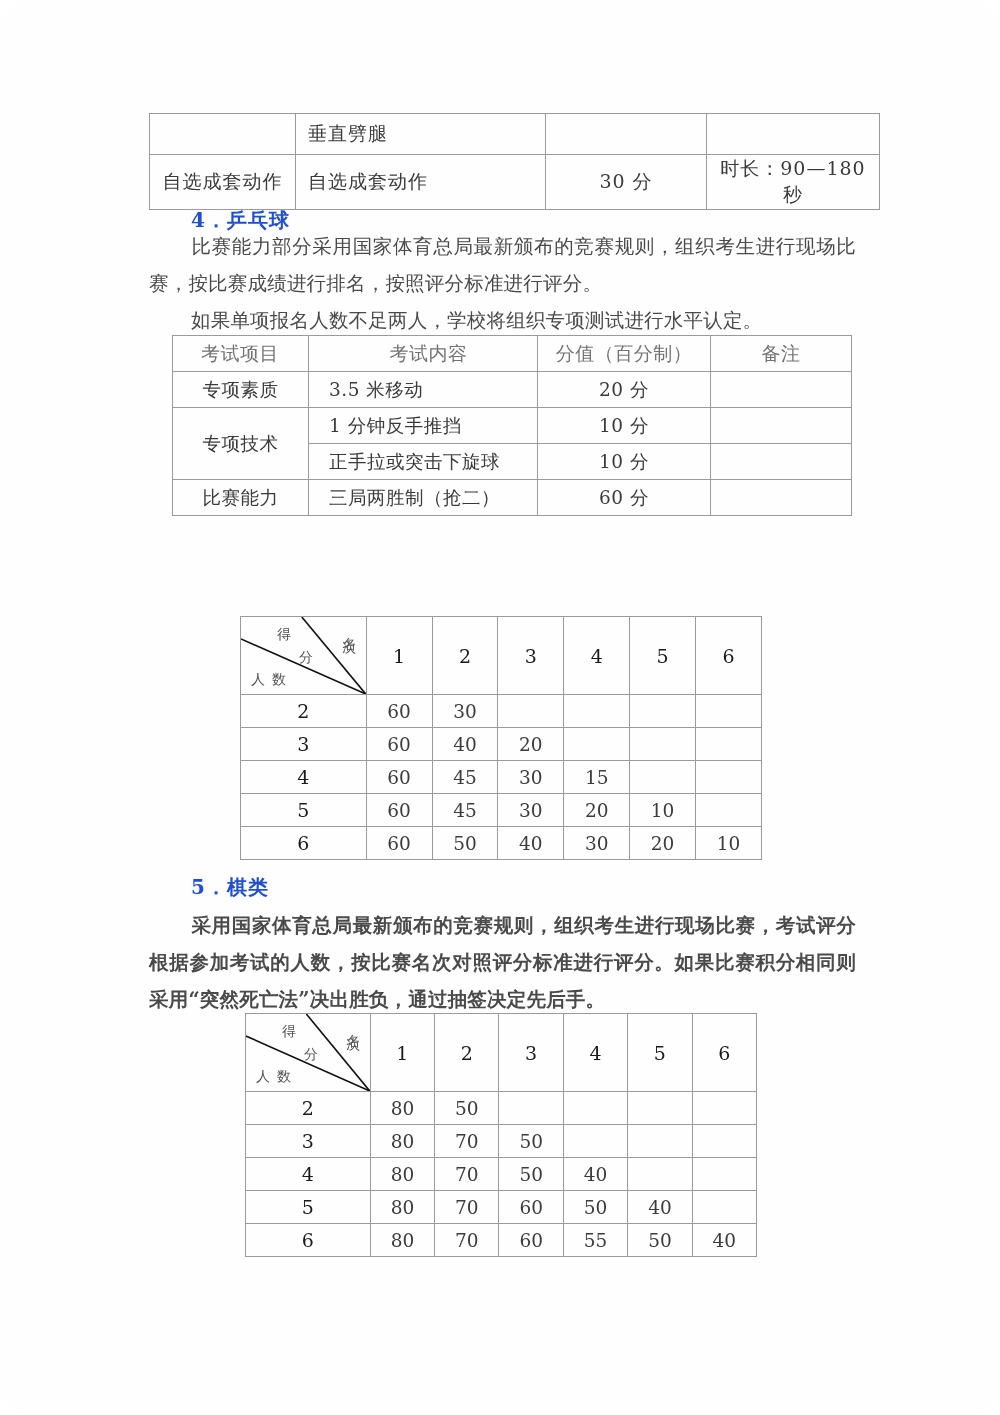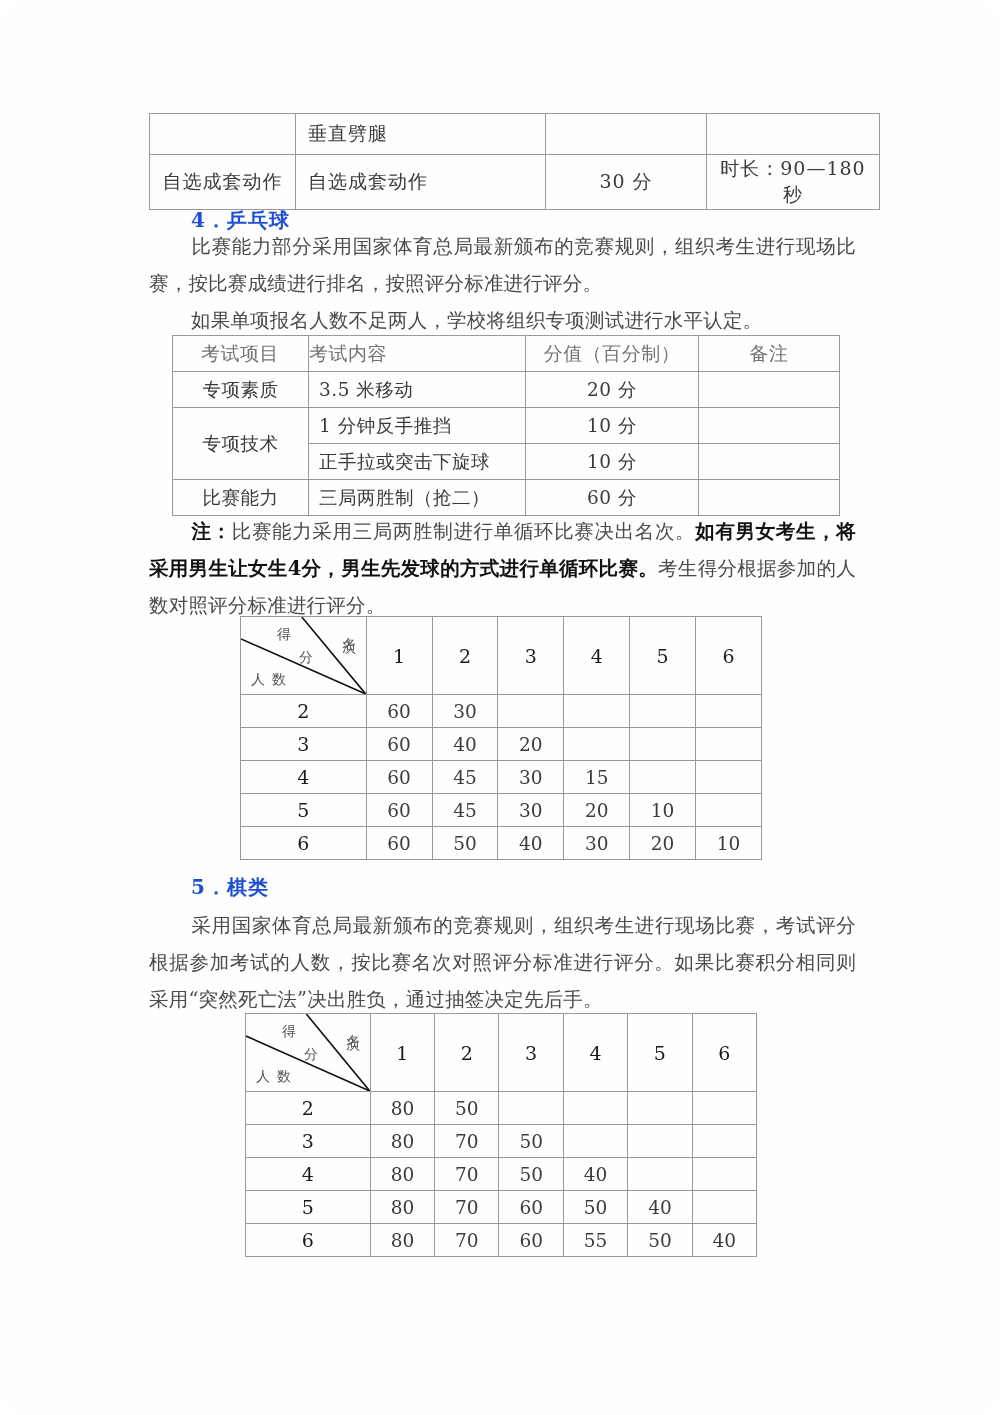--- a/index.html
+++ b/index.html
@@ -73,35 +73,35 @@
   }
   .para .indent { display: inline-block; width: 42px; }
   .para b { color: #111; font-weight: bold; }
   .para .label { color: #111; font-weight: bold; }
 
   #h-pingpong { left: 191px; top: 207px; }
   #p-pingpong-1 { left: 149px; top: 228px; width: 707px; }
   #p-pingpong-2 { left: 149px; top: 302px; width: 707px; }
   #p-note      { left: 149px; top: 513px; width: 707px; }
   #h-chess     { left: 191px; top: 874px; }
-  #p-chess     { left: 149px; top: 907px; width: 707px; }
+  #p-chess     { left: 149px; top: 907px; width: 707px; font-weight: bold; }
 
   
   #exam-table {
     left: 172px;
     top: 335px;
     width: 657px;
   }
   #exam-table td {
     height: 33px;
     font-size: 18.5px;
     letter-spacing: 0.5px;
   }
   #exam-table .ci1 { width: 134px; }
-  #exam-table .ci2 { width: 215px; text-align: left; padding-left: 10px; }
+  #exam-table .ci2 { width: 215px; text-align: left; padding-left: 20px; }
   #exam-table .ci3 { width: 170px; }
   #exam-table .ci4 { width: 138px; }
   #exam-table .hdr td { font-size: 19px; color: #737373; }
 
   
   .score-table td {
     height: 30px;
     font-size: 18.5px;
     color: #3c3c3c;
   }
@@ -182,21 +182,21 @@
   <div class="heading" id="h-pingpong">4．乒乓球</div>
 
   <div class="para" id="p-pingpong-1"><span class="indent"></span><span>比赛能力部分采用国家体育总局最新颁布的竞赛规则，组织考生进行现场比赛，按比赛成绩进行排名，按照评分标准进行评分。</span></div>
 
   <div class="para" id="p-pingpong-2"><span class="indent"></span><span>如果单项报名人数不足两人，学校将组织专项测试进行水平认定。</span></div>
 
   <table id="exam-table">
     <tbody>
       <tr class="hdr">
         <td class="ci1" style="text-align:center;padding-left:0">考试项目</td>
-        <td class="ci2" style="text-align:left;padding-left:0">考试内容</td>
+        <td class="ci2" style="text-align:center;padding-left:12px">考试内容</td>
         <td class="ci3">分值（百分制）</td>
         <td class="ci4">备注</td>
       </tr>
       <tr>
         <td class="ci1">专项素质</td>
         <td class="ci2">3.5 米移动</td>
         <td class="ci3">20 分</td>
         <td class="ci4"></td>
       </tr>
       <tr>
@@ -212,21 +212,20 @@
       </tr>
       <tr>
         <td class="ci1">比赛能力</td>
         <td class="ci2">三局两胜制（抢二）</td>
         <td class="ci3">60 分</td>
         <td class="ci4"></td>
       </tr>
     </tbody>
   </table>
 
-  <div class="para" id="p-note"><span class="indent"></span><span class="label">注：</span><span>比赛能力采用三局两胜制进行单循环比赛决出名次。</span><b>如有男女考生，将采用男生让女生4分，男生先发球的方式进行单循环比赛。</b><span>考生得分根据参加的人数对照评分标准进行评分。</span></div>
 
   <table id="score-table-1" class="score-table">
     <tbody>
       <tr>
         <td class="people-col corner">
           <svg class="diag-svg" viewBox="0 0 123 77" preserveAspectRatio="none">
             <line x1="123" y1="77" x2="60" y2="0" stroke="#111" stroke-width="1.6" vector-effect="non-scaling-stroke"></line>
             <line x1="123" y1="77" x2="0" y2="22" stroke="#111" stroke-width="1.6" vector-effect="non-scaling-stroke"></line>
           </svg>
           <span class="lbl lbl-rank">名次</span>

